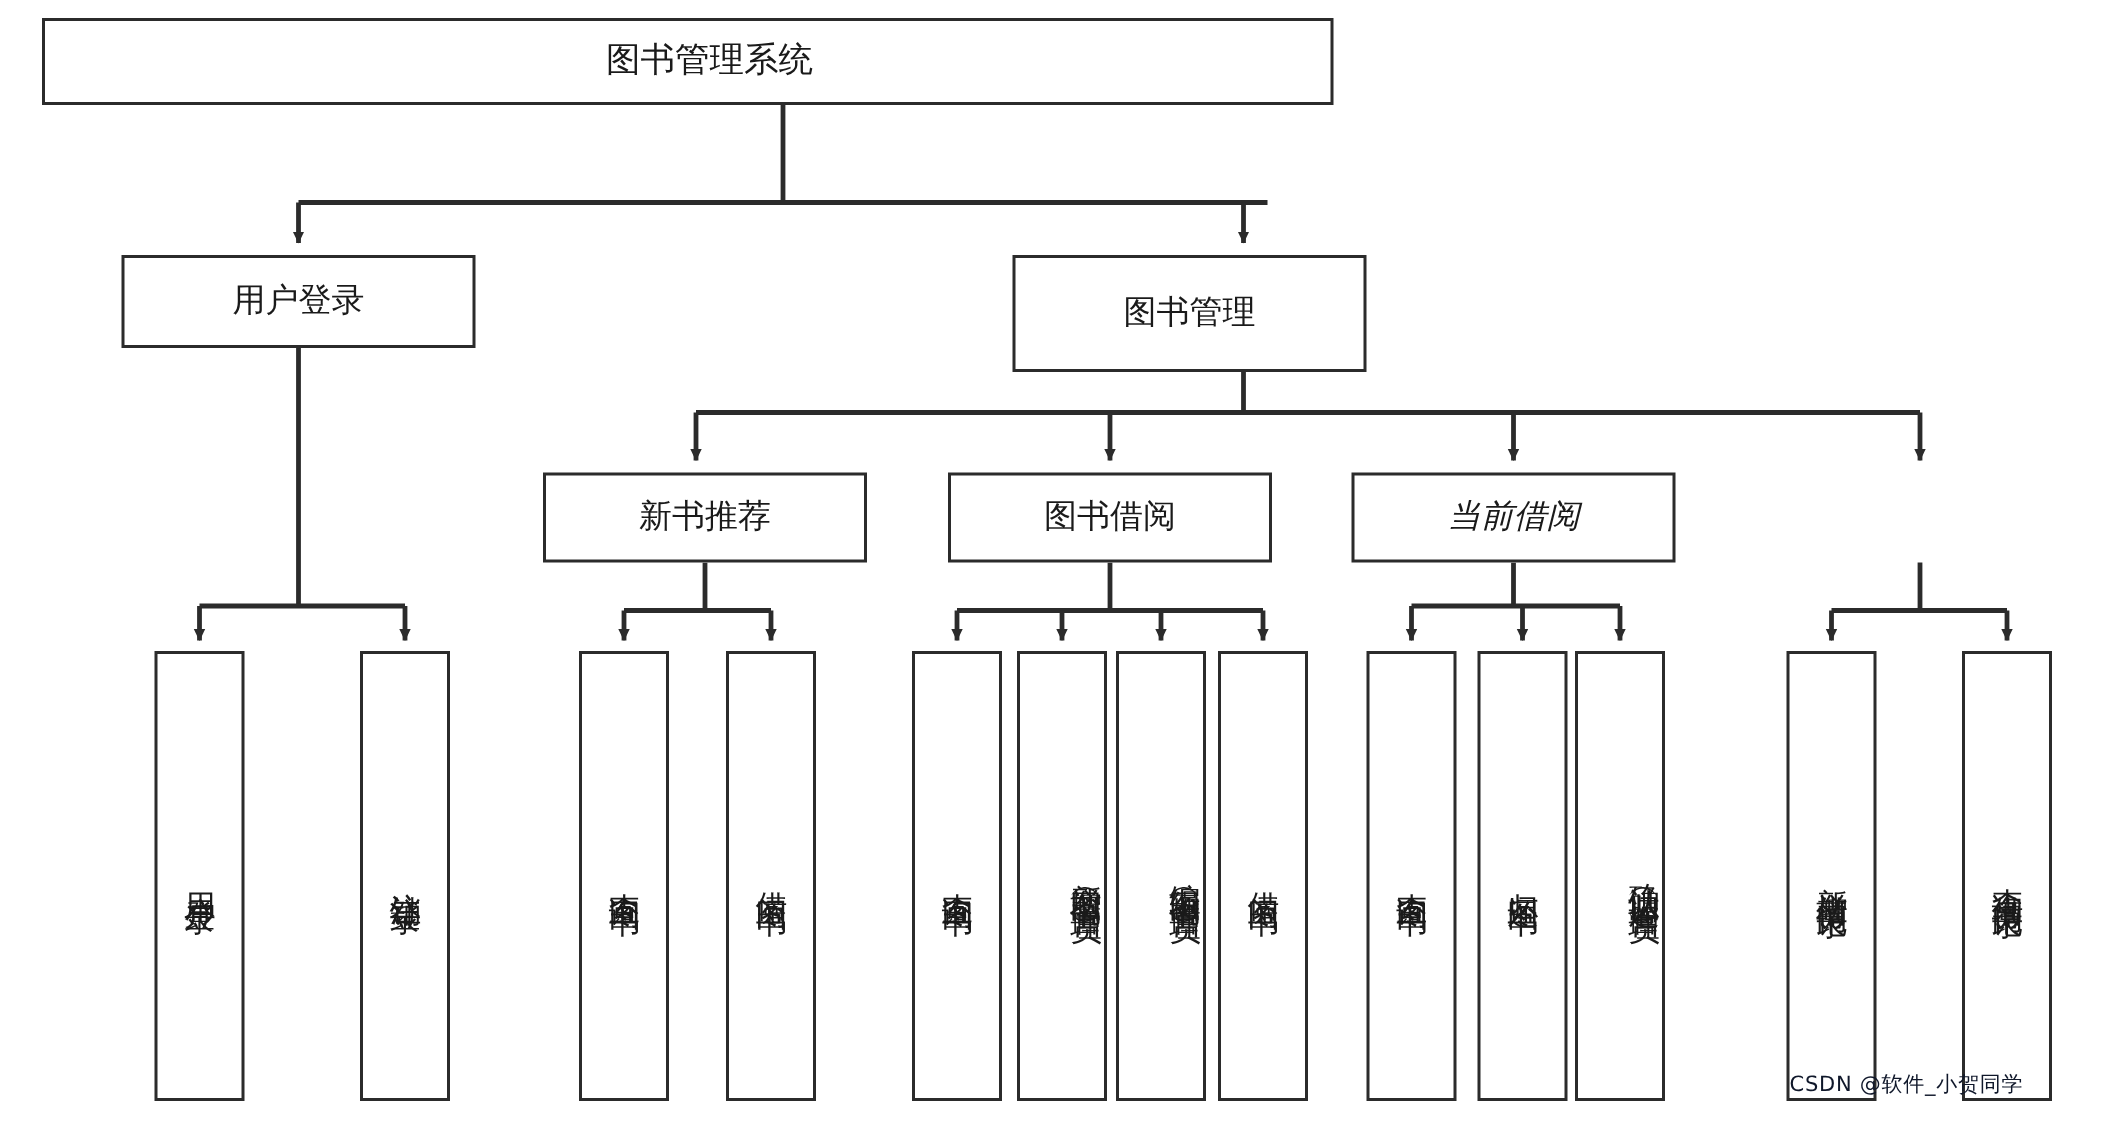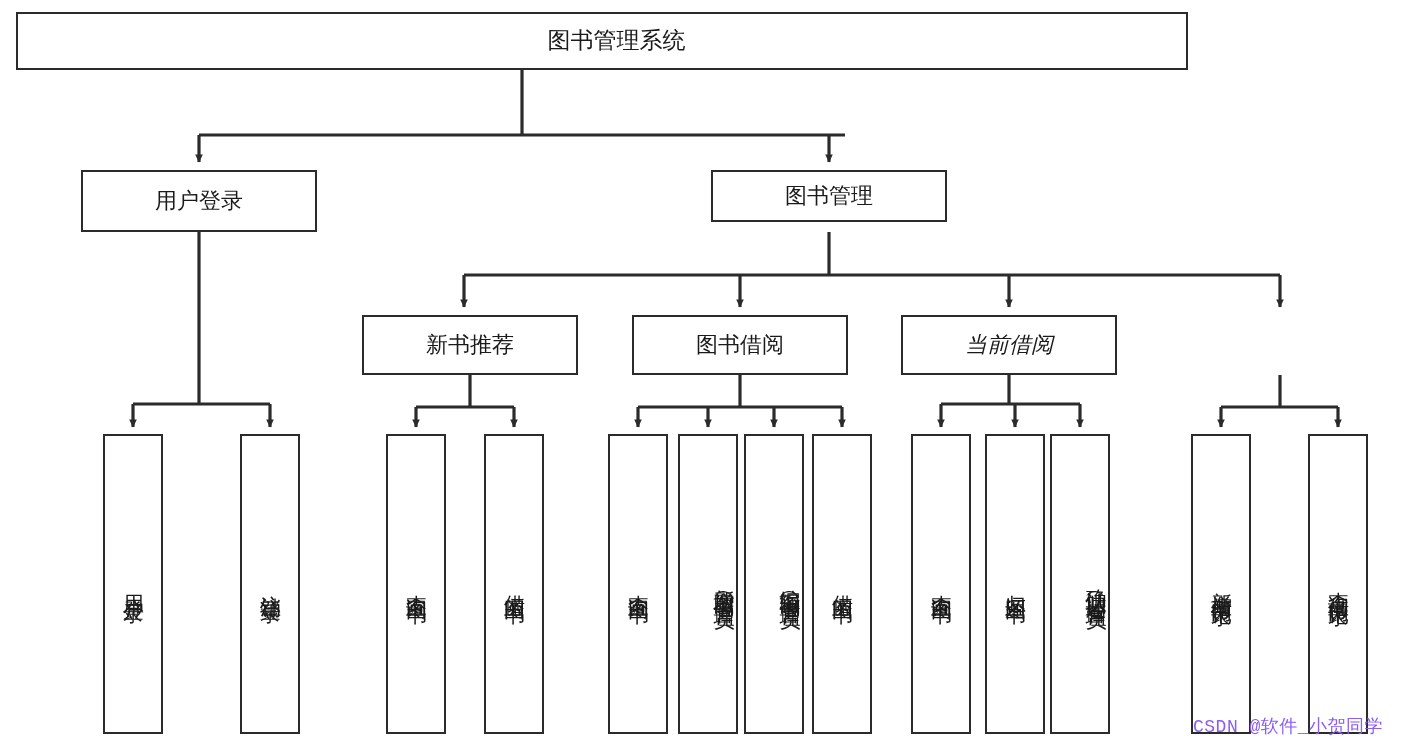--- a/index.html
+++ b/index.html
@@ -52,26 +52,25 @@
     justify-content: center;
     padding-top: 2px;
     white-space: nowrap;
   }
   .node.v.mid {
     align-items: center;
     padding-top: 0;
   }
   .watermark {
     position: absolute;
-    font-size: 18px;
-    color: #8b5cf6;
+    font-size: 14px;
+    color: #0f172a;
     white-space: nowrap;
     letter-spacing: 0.5px;
     user-select: none;
-    font-family: Liberation Mono, monospace;
   }
 </style>
 </head>
 <body>
 
 <div id="canvas">
 
   <svg id="edges" viewBox="0 0 1405 747" xmlns="http://www.w3.org/2000/svg">
     <defs>
       <marker id="arrow" markerWidth="9" markerHeight="9" refX="7.6" refY="4.2" orient="auto" markerUnits="userSpaceOnUse">
@@ -115,24 +114,24 @@
       <path d="M1015,404 L1015,427" marker-end="url(#arrow)"></path>
       <path d="M1080,404 L1080,427" marker-end="url(#arrow)"></path>
 
       <path d="M1280,375 L1280,407"></path>
       <path d="M1221,407 L1338,407"></path>
       <path d="M1221,407 L1221,427" marker-end="url(#arrow)"></path>
       <path d="M1338,407 L1338,427" marker-end="url(#arrow)"></path>
     </g>
   </svg>
 
-  <div class="node root" style="left:16px;top:12px;width:1172px;height:58px;padding-left:29px;">图书管理系统</div>
+  <div class="node root" style="left:28px;top:12px;width:861px;height:58px;padding-left:29px;">图书管理系统</div>
 
   <div class="node h" style="left:81px;top:170px;width:236px;height:62px;">用户登录</div>
-  <div class="node h" style="left:711px;top:170px;width:236px;height:52px;">图书管理</div>
+  <div class="node h" style="left:675px;top:170px;width:236px;height:78px;">图书管理</div>
 
   <div class="node h" style="left:362px;top:315px;width:216px;height:60px;">新书推荐</div>
   <div class="node h" style="left:632px;top:315px;width:216px;height:60px;">图书借阅</div>
   <div class="node h" style="left:901px;top:315px;width:216px;height:60px;font-style:italic;">当前借阅</div>
 
   <div class="node v mid" style="left:103px;top:434px;width:60px;height:300px;">用户登录</div>
   <div class="node v mid" style="left:240px;top:434px;width:60px;height:300px;">注销登录</div>
 
   <div class="node v mid" style="left:386px;top:434px;width:60px;height:300px;">查询图书</div>
   <div class="node v mid" style="left:484px;top:434px;width:60px;height:300px;">借阅图书</div>

